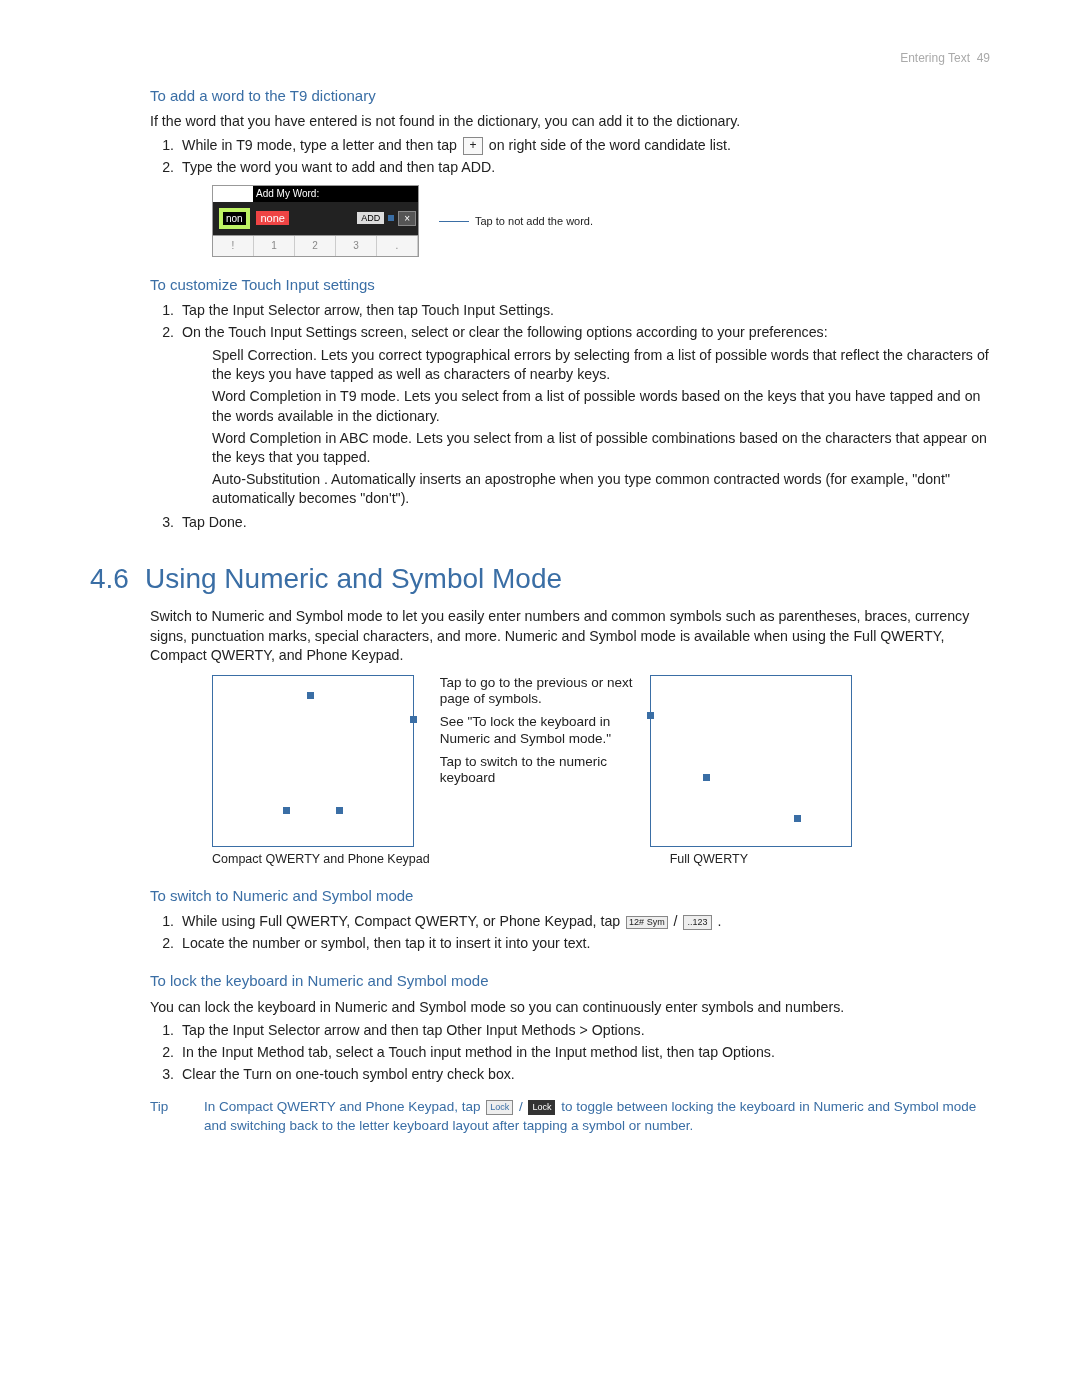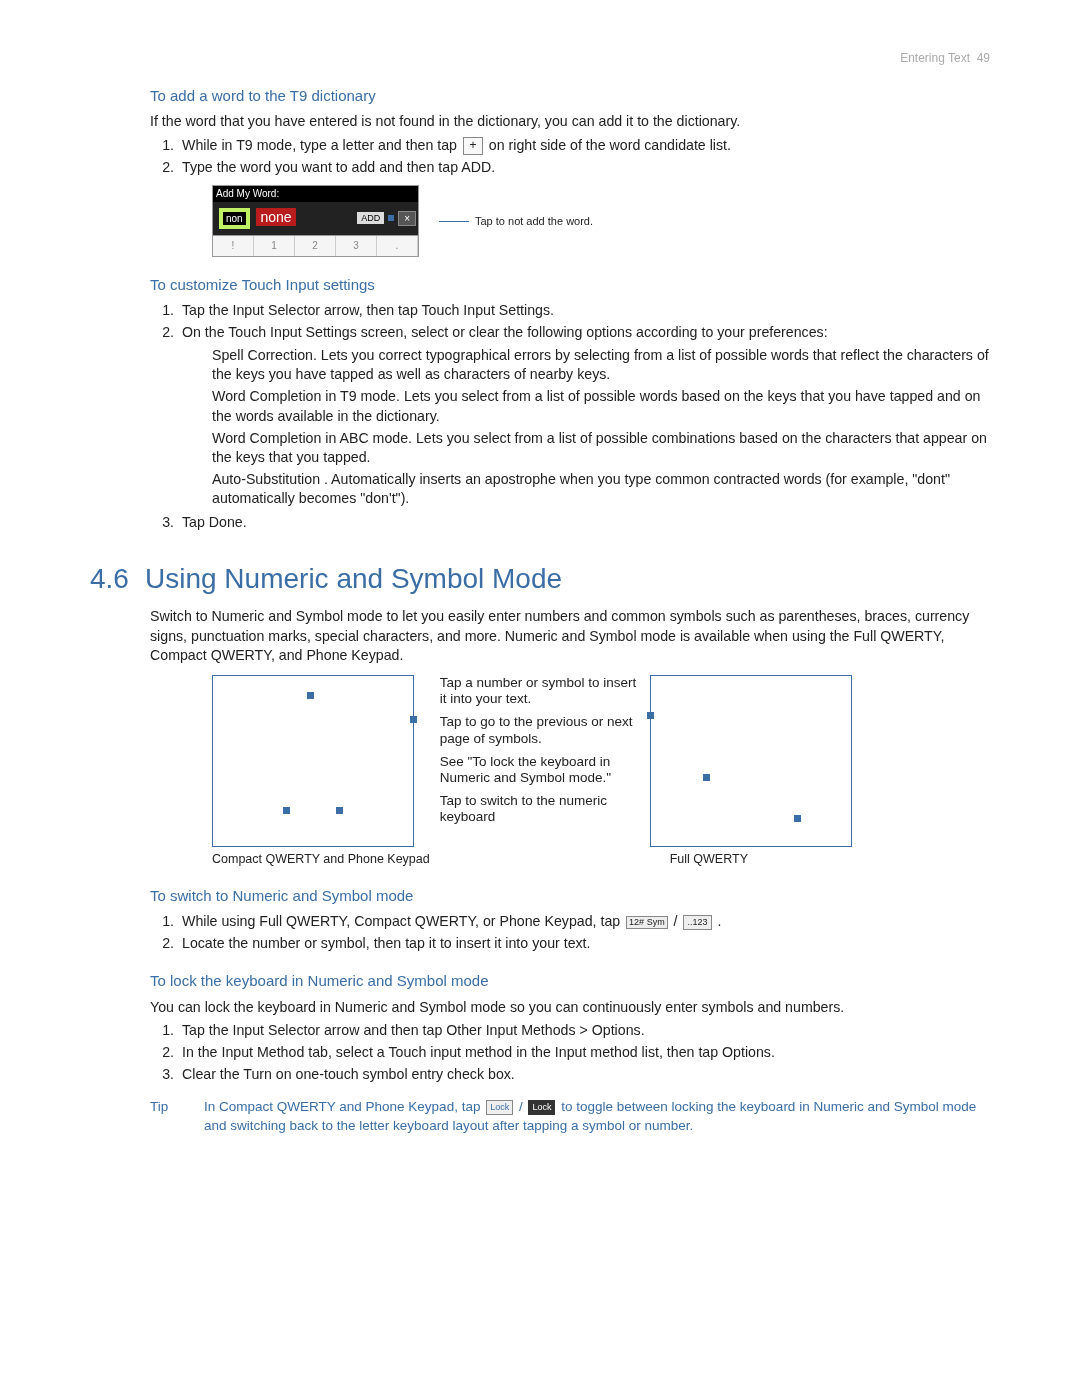--- a/index.html
+++ b/index.html
@@ -85,35 +85,36 @@
   .screenshot1 {
     border: 1px solid #999;
     font-size: 10px;
     width: 205px;
   }
   .ss-bar {
     background: #000;
     color: #fff;
     padding: 1px 3px;
     font-size: 10px;
+    margin-left: 40px;
   }
   .ss-row {
     display: flex;
     border-top: 1px solid #999;
   }
   .ss-cell {
     flex: 1;
     border-right: 1px solid #ccc;
     text-align: center;
     background: #f5f5f5;
     padding: 3px 0;
     color: #888;
   }
   .ss-non { background: #000; color: #fff; border: 4px solid #bef264; display: inline-block; padding: 0 3px; margin: 4px; font-size: 10px;}
-  .ss-none { display: inline-block; color: #fff; background: #b91c1c; padding: 0 4px; margin: 2px 0; font-size: 14px; text-align: center;}
+  .ss-none { display: inline-block; color: #fff; background: #ef4444; padding: 0 4px; margin: 2px 0; font-size: 11px; text-align: center;}
   .ss-add-row { display: flex; justify-content: flex-end; background: #222; padding: 2px; align-items: center; gap: 4px;}
   .ss-add-btn { background: #ddd; color: #000; font-size: 9px; padding: 0 4px; }
   .ss-x-btn  { background: #555; color: #fff; font-size: 10px; padding: 0 5px; border: 1px solid #888;}
   .leader { border-top: 1px solid #3a6ea5; width: 30px; display: inline-block; vertical-align: middle; margin-right: 6px;}
   .leader-note { font-size: 11px; }
 
   .diagram {
     margin: 10px 0 14px 122px;
     display: flex;
     gap: 10px;
@@ -221,21 +222,20 @@
   <div>
     <div class="box left">
       <div class="marker m1"></div>
       <div class="marker m2"></div>
       <div class="marker m3"></div>
       <div class="marker m4"></div>
     </div>
     <div class="box-label">Compact QWERTY and Phone Keypad</div>
   </div>
   <div class="mid-col">
-    <div>Tap a number or symbol to insert it into your text.</div>
     <div>Tap to go to the previous or next page of symbols.</div>
     <div>See "To lock the keyboard in Numeric and Symbol mode."</div>
     <div>Tap to switch to the numeric keyboard</div>
   </div>
   <div>
     <div class="box right">
       <div class="marker m1"></div>
       <div class="marker m2"></div>
       <div class="marker m3"></div>
     </div>

